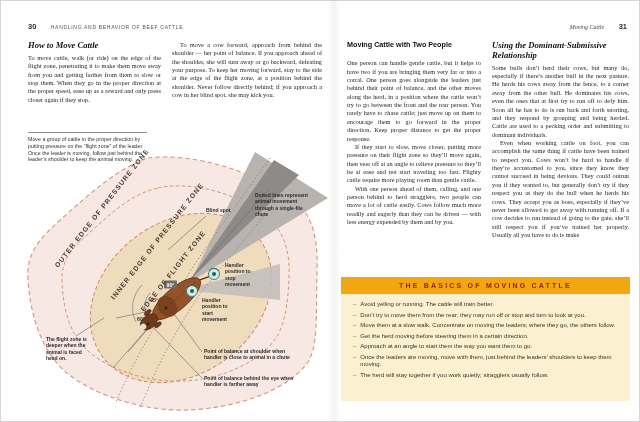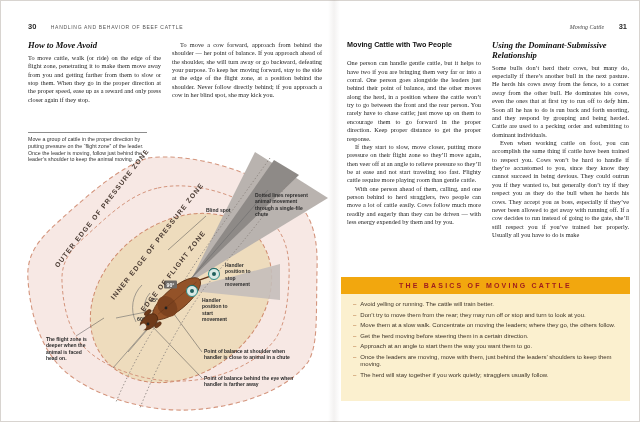--- a/index.html
+++ b/index.html
@@ -46,21 +46,21 @@
   <div class="runhead" style="left:28px;">
     <span class="pagenum">30</span>
     <span class="rh-title" style="margin-left:10px;">HANDLING AND BEHAVIOR OF BEEF CATTLE</span>
   </div>
   <div class="runhead" style="right:13px;text-align:right;">
     <span class="rh-right-title">Moving Cattle</span>
     <span class="pagenum" style="margin-left:10px;">31</span>
   </div>
 
   <div class="col" style="left:28px;top:41px;width:133px;">
-    <div class="ahead">How to Move Avoid</div>
+    <div class="ahead">How to Move Cattle</div>
     <p class="para">To move cattle, walk (or ride) on the edge of the flight zone, penetrating it to make them move away from you and getting farther from them to slow or stop them. When they go in the proper direction at the proper speed, ease up as a reward and only press closer again if they stop.</p>
   </div>
 
   <div class="col" style="left:172px;top:41px;width:150px;">
     <p class="para" style="text-indent:8px;">To move a cow forward, approach from behind the shoulder — her point of balance. If you approach ahead of the shoulder, she will turn away or go backward, defeating your purpose. To keep her moving forward, stay to the side at the edge of the flight zone, at a position behind the shoulder. Never follow directly behind; if you approach a cow in her blind spot, she may kick you.</p>
   </div>
 
   <div class="caprule"></div>
   <div class="caption">Move a group of cattle in the proper direction by putting pressure on the “flight zone” of the leader. Once the leader is moving, follow just behind the leader’s shoulder to keep the animal moving.</div>
 

